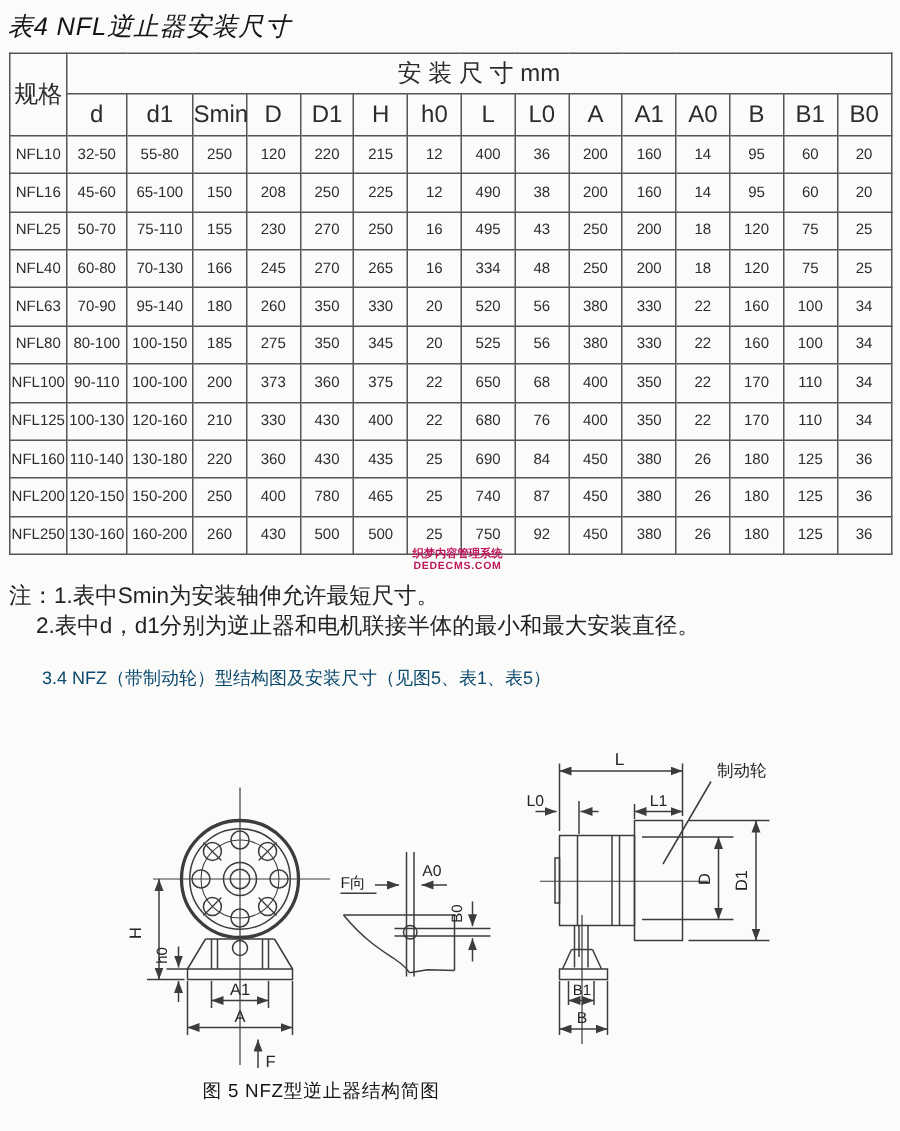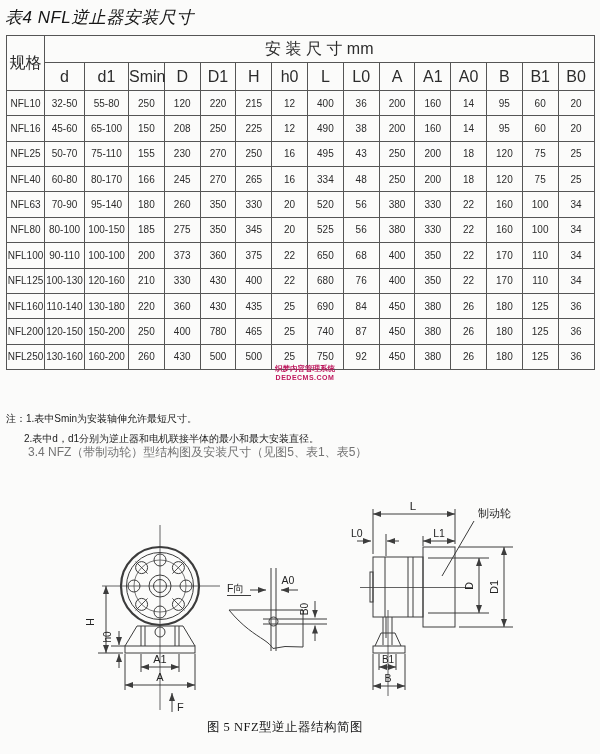--- a/index.html
+++ b/index.html
@@ -22,25 +22,25 @@
   #nfl-table thead tr:nth-child(1){height:27px;}
   #nfl-table thead tr:nth-child(2){height:28px;}
   #nfl-table thead th{font-size:16px;}
   #nfl-table tbody td{font-size:10px;}
   #watermark{
     left:266px;top:364px;width:78px;text-align:center;
     color:#be185d;font-weight:bold;line-height:9px;z-index:5;
   }
   #watermark .wm1{font-size:7.5px;display:block;}
   #watermark .wm2{font-size:7px;display:block;letter-spacing:0.5px;}
-  .note-line{font-size:10px;color:#222;margin-top:24px;}
+  .note-line{font-size:15px;color:#222;}
   #note-1{left:6px;top:388px;}
   #note-2{left:24px;top:408px;}
-  #section-heading{left:28px;top:444px;font-size:12px;color:#737373;}
-  #figure-caption{left:135px;top:719px;width:300px;text-align:center;font-size:12.5px;color:#161616;letter-spacing:0.5px;font-family:Liberation Serif, serif;}
+  #section-heading{left:28px;top:444px;font-size:12px;color:#0c4a6e;}
+  #figure-caption{left:135px;top:719px;width:300px;font-size:12.5px;color:#161616;letter-spacing:0.5px;}
   #diagram-svg{left:0;top:480px;position:absolute;}
   #diagram-svg text{font-family:"Liberation Sans","DejaVu Sans",sans-serif;fill:#242424;stroke:none;}
 </style>
 </head>
 <body>
 
 <div class="abs" id="doc-title">表4  NFL逆止器安装尺寸</div>
 
 <table id="nfl-table">
   <colgroup>
@@ -135,21 +135,21 @@
         <td>250</td>
         <td>200</td>
         <td>18</td>
         <td>120</td>
         <td>75</td>
         <td>25</td>
       </tr>
       <tr>
         <td>NFL40</td>
         <td>60-80</td>
-        <td>80-170</td>
+        <td>70-130</td>
         <td>166</td>
         <td>245</td>
         <td>270</td>
         <td>265</td>
         <td>16</td>
         <td>334</td>
         <td>48</td>
         <td>250</td>
         <td>200</td>
         <td>18</td>

